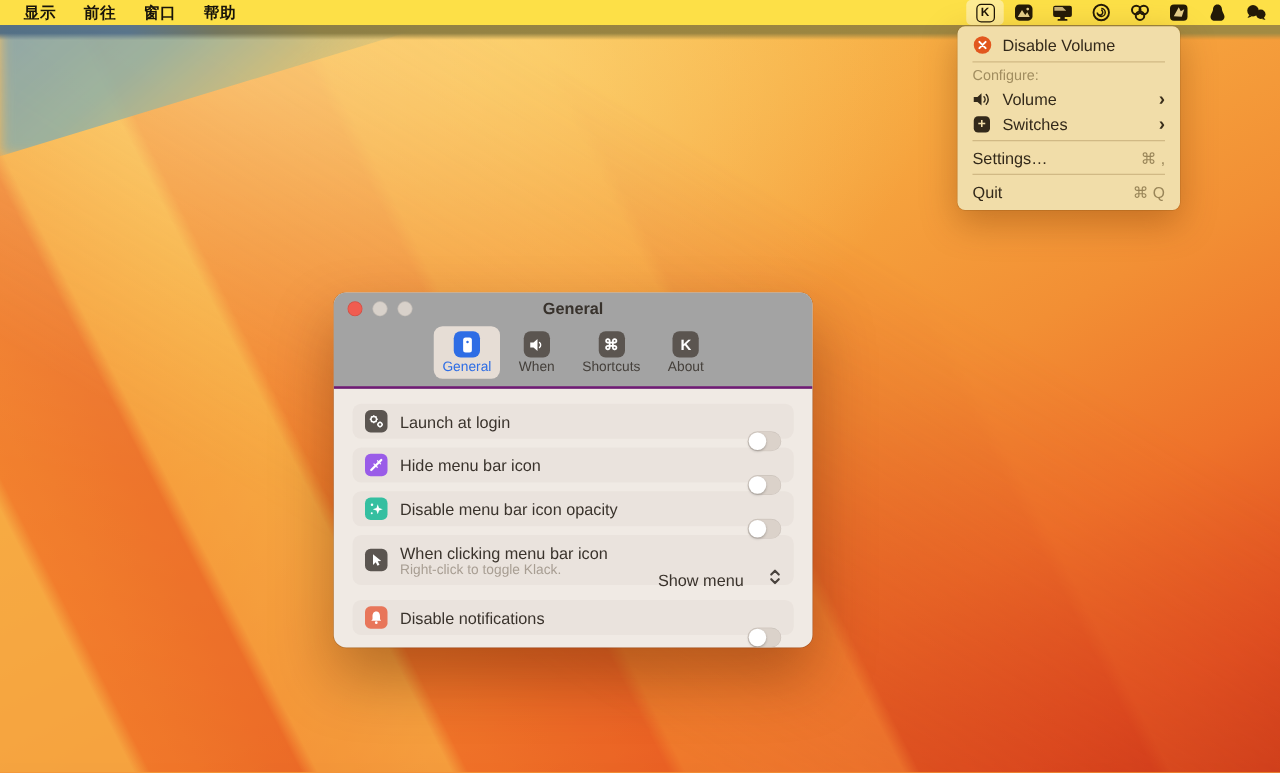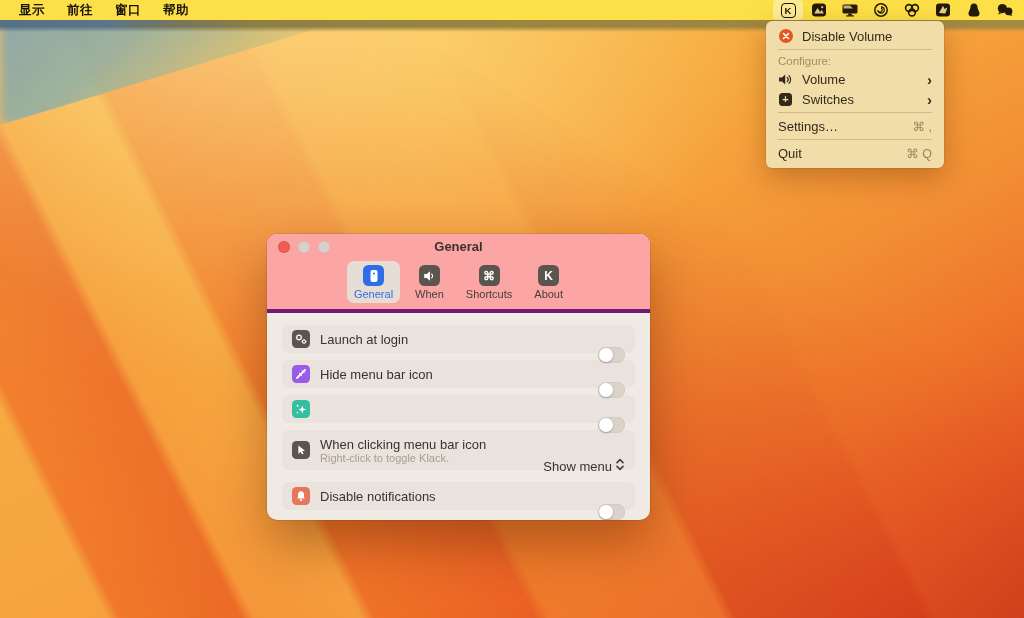--- a/index.html
+++ b/index.html
@@ -54,21 +54,21 @@
   .dd-chev { margin-left:auto; color:#3a2e1b; font-size:15px; font-weight:700; line-height:1; }
   .disable-dot { width:14px; height:14px; border-radius:50%; background:#e2571e;
     display:flex; align-items:center; justify-content:center; }
   .sw-sq { width:13px; height:13px; border-radius:3.5px; background:#33291a; color:#f1dda9;
     display:flex; align-items:center; justify-content:center; font-size:11px; font-weight:700; line-height:1; }
 
   
   .window { position:absolute; left:267px; top:234px; width:383px; z-index:4;
     background:#f0eae4; border-radius:10px; overflow:hidden;
     box-shadow:0 24px 48px rgba(85,25,0,.38), 0 0 0 .5px rgba(0,0,0,.18); }
-  .win-header { background:#fca5a5; border-bottom:4px solid #701a75; }
+  .win-header { background:#a3a3a3; border-bottom:2px solid #701a75; }
   .titlebar { position:relative; height:24px; }
   .lights { position:absolute; left:11px; top:7px; display:flex; gap:8px; }
   .light { width:12px; height:12px; border-radius:50%; }
   .light.close { background:#f05c50; box-shadow:inset 0 0 0 .5px rgba(0,0,0,.15); }
   .light.dim { background:#d8d1ca; box-shadow:inset 0 0 0 .5px rgba(0,0,0,.1); }
   .win-title { text-align:center; font-size:13px; font-weight:700; color:#38322c; line-height:26px; }
   .tabs { display:flex; justify-content:center; gap:8px; padding:3px 0 6px; }
   .tab { display:flex; flex-direction:column; align-items:center; gap:2px; padding:4px 7px 3px; border-radius:7px; }
   .tab.active { background:#e6ddd5; }
   .tab-ic { width:21px; height:21px; border-radius:5.5px; background:#5b5550;
@@ -81,21 +81,21 @@
   .row { display:flex; align-items:center; background:#eae3dd; border-radius:7px;
     padding:0 10px; height:28px; margin-bottom:7px; }
   .row.tall { height:40px; }
   .row.last { margin-top:12px; margin-bottom:0; }
   .row-ic { width:18px; height:18px; border-radius:4.5px; margin-right:10px; flex:none;
     display:flex; align-items:center; justify-content:center; }
   .ic-gray { background:#5b5550; } .ic-purple { background:#9a5ce8; }
   .ic-teal { background:#35bfa0; } .ic-salmon { background:#e8765a; }
   .row-label { font-size:13px; color:#3a332c; }
   .row-sub { font-size:11px; color:#a89e93; margin-top:0; }
-  .row-ctrl { margin-left:auto; display:flex; align-items:center; gap:3px;margin-top:32px; }
+  .row-ctrl { margin-left:auto; display:flex; align-items:center; gap:20px;margin-top:32px; }
   .toggle { width:27px; height:16px; border-radius:9px; background:#dbd2ca;
     box-shadow:inset 0 0 0 .5px rgba(0,0,0,.07); position:relative; }
   .toggle .knob { position:absolute; left:1px; top:1px; width:14px; height:14px; border-radius:50%;
     background:#fff; box-shadow:0 1px 2px rgba(0,0,0,.25); }
   .popup-value { font-size:13px; color:#3a332c; }
 </style>
 </head>
 <body>
 
 <div class="desktop">
@@ -284,20 +284,21 @@
     </div>
 
     <div class="row">
       <span class="row-ic ic-teal">
         <svg width="14" height="14" viewBox="0 0 14 14">
             <path d="M8.2 3.4 L9.2 6.4 L12.2 7.4 L9.2 8.4 L8.2 11.4 L7.2 8.4 L4.2 7.4 L7.2 6.4 Z" fill="#fff"></path>
             <circle cx="3.6" cy="3.8" r="1" fill="#fff"></circle>
             <circle cx="3.4" cy="10.6" r=".8" fill="#fff"></circle>
           </svg>
       </span>
+      <span class="row-label">Disable menu bar icon opacity</span>
       <span class="row-ctrl">
         <span class="toggle">
             <span class="knob"></span>
           </span>
       </span>
     </div>
 
     <div class="row tall">
       <span class="row-ic ic-gray">
         <svg width="14" height="14" viewBox="0 0 14 14">

